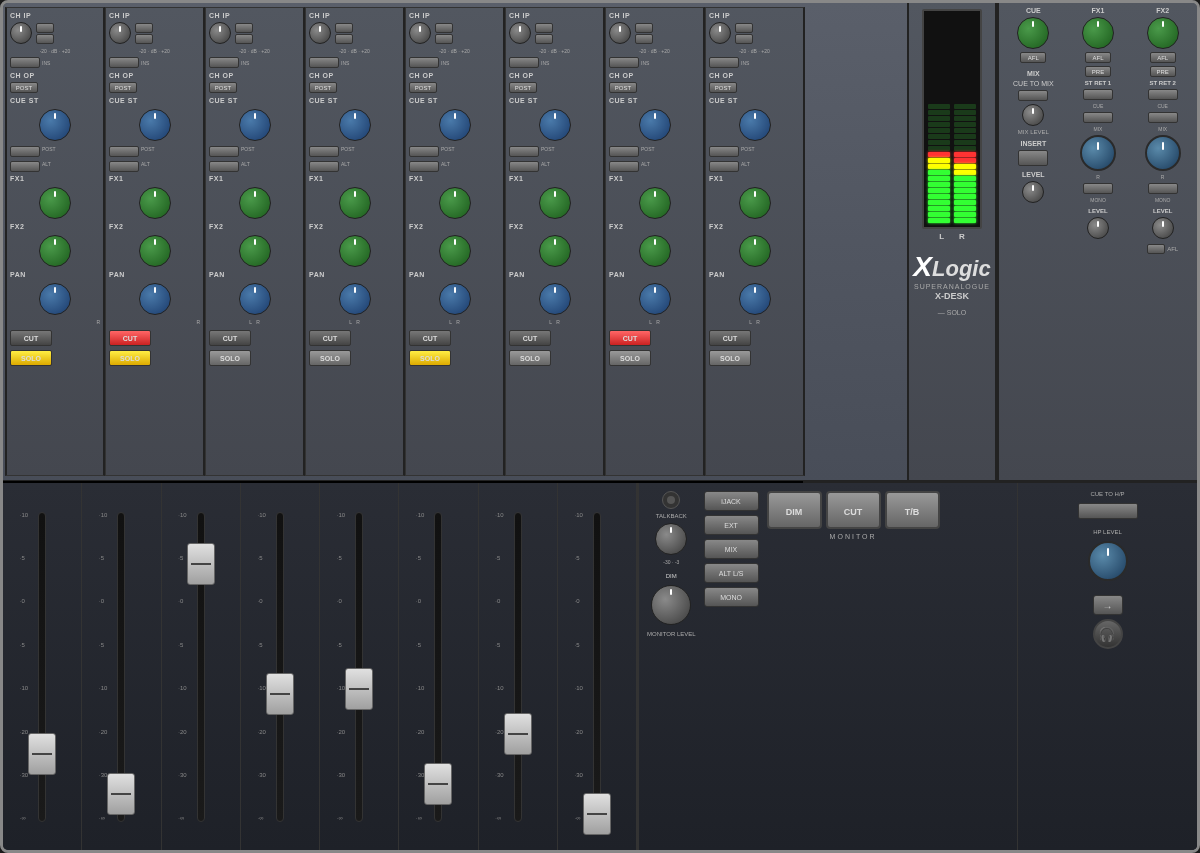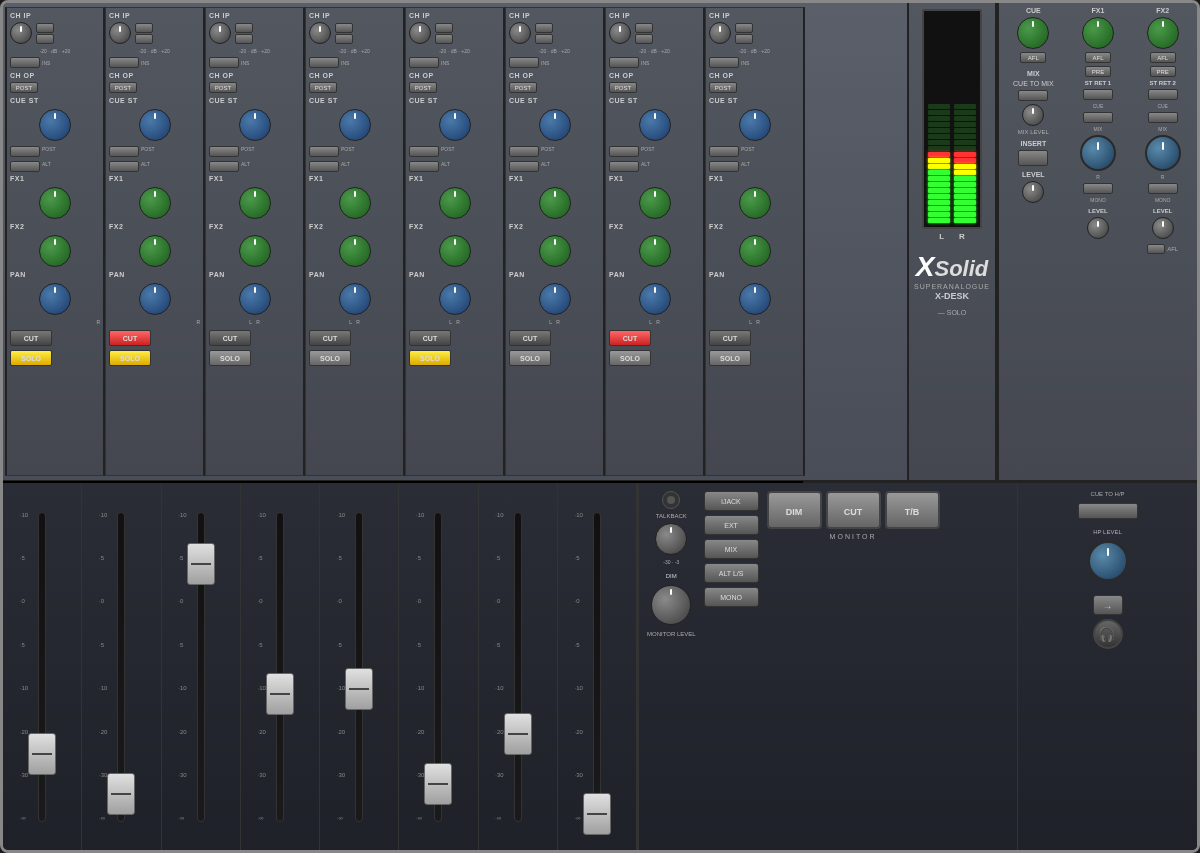--- a/index.html
+++ b/index.html
@@ -918,21 +918,21 @@
           <div class="vu-segment vu-dark" style="height:5px;"></div>
         </div>
       </div>
       <div class="lr-labels">
         <span>L</span>
         <span>R</span>
       </div>
 
       <div style="margin-top:12px;text-align:center;">
         <div style="font-size:22px;font-weight:bold;color:#eee;font-style:italic;line-height:1;">
-          <span style="font-size:28px;color:#fff;">X</span><span style="color:#ddd;">Solid</span>
+          <span style="font-size:28px;color:#fff;">X</span><span style="color:#ddd;">Logic</span>
         </div>
         <div style="font-size:7px;color:#aaa;letter-spacing:1px;margin-top:2px;">SUPERANALOGUE</div>
         <div style="font-size:9px;color:#ccc;font-weight:bold;margin-top:1px;">X-DESK</div>
       </div>
 
       <div style="margin-top:8px;font-size:7px;color:#aaa;text-align:center;">
         <span style="font-size:7px;color:#aaa;">— </span><span>SOLO</span>
       </div>
     </div>
 

